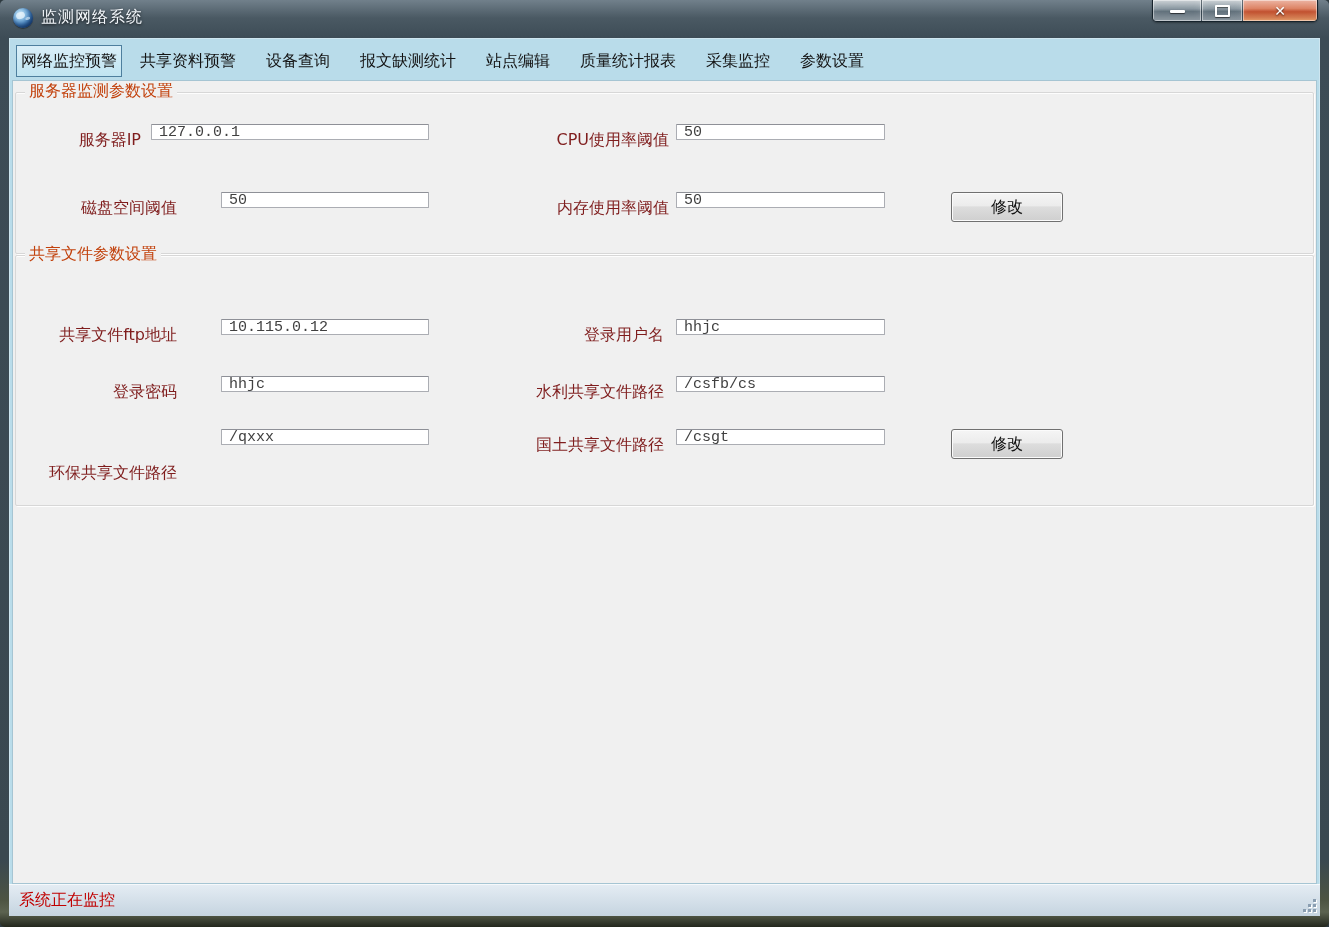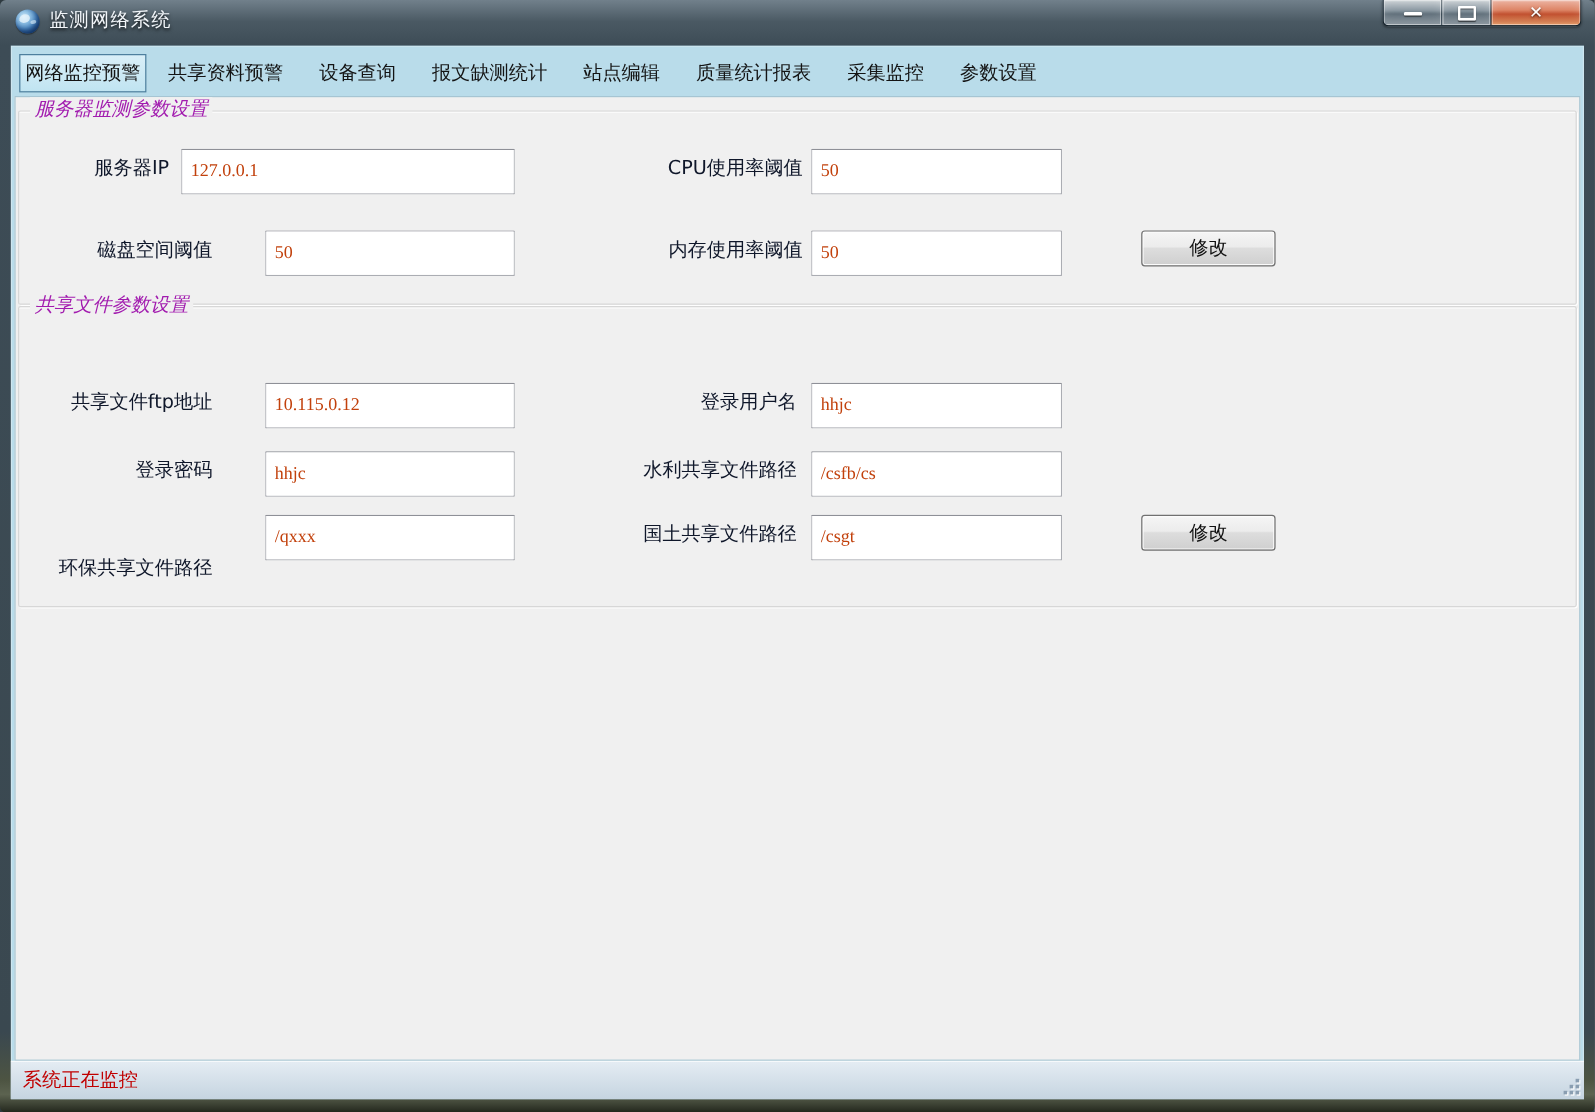--- a/index.html
+++ b/index.html
@@ -62,28 +62,28 @@
     position:absolute;left:3px;right:3px;top:42px;bottom:32px;
     background:#f0f0f0;border:1px solid #a6c5d3;
   }
   
   .groupbox{
     position:absolute;left:2px;right:2px;
     border:1px solid #d7d7d7;border-radius:2px;
     box-shadow:inset 0 1px 0 #fdfdfd, 1px 1px 0 rgba(255,255,255,.9);
   }
   .gb-legend{
-    position:absolute;font-size:16px;color:#a21caf;background:#f0f0f0;
-    padding:0 4px;white-space:nowrap;z-index:2;font-style:italic;
+    position:absolute;font-size:16px;color:#c2410c;background:#f0f0f0;
+    padding:0 4px;white-space:nowrap;z-index:2;
   }
-  .fld{position:absolute;font-size:16px;color:#0f172a;text-align:right;white-space:nowrap;}
+  .fld{position:absolute;font-size:16px;color:#7f1d1d;text-align:right;white-space:nowrap;}
   .txt{
-    position:absolute;height:38px;box-sizing:border-box;background:#fff;
+    position:absolute;height:16px;box-sizing:border-box;background:#fff;
     border:1px solid #abadb3;border-top-color:#8e9097;border-radius:1px;
-    font-family:Liberation Serif, serif;font-size:15px;color:#c2410c;
+    font-family:Liberation Mono, monospace;font-size:15px;color:#404040;
     padding:0 4px 0 7px;outline:none;
   }
   .btn{
     position:absolute;width:112px;height:30px;box-sizing:border-box;
     border:1px solid #707070;border-radius:3px;
     background:linear-gradient(#f5f5f5,#ececec 45%,#dddddd 50%,#cfcfcf);
     box-shadow:inset 0 0 0 1px #fbfbfb;
     font-size:16px;color:#101010;display:flex;align-items:center;justify-content:center;
     cursor:default;
   }

